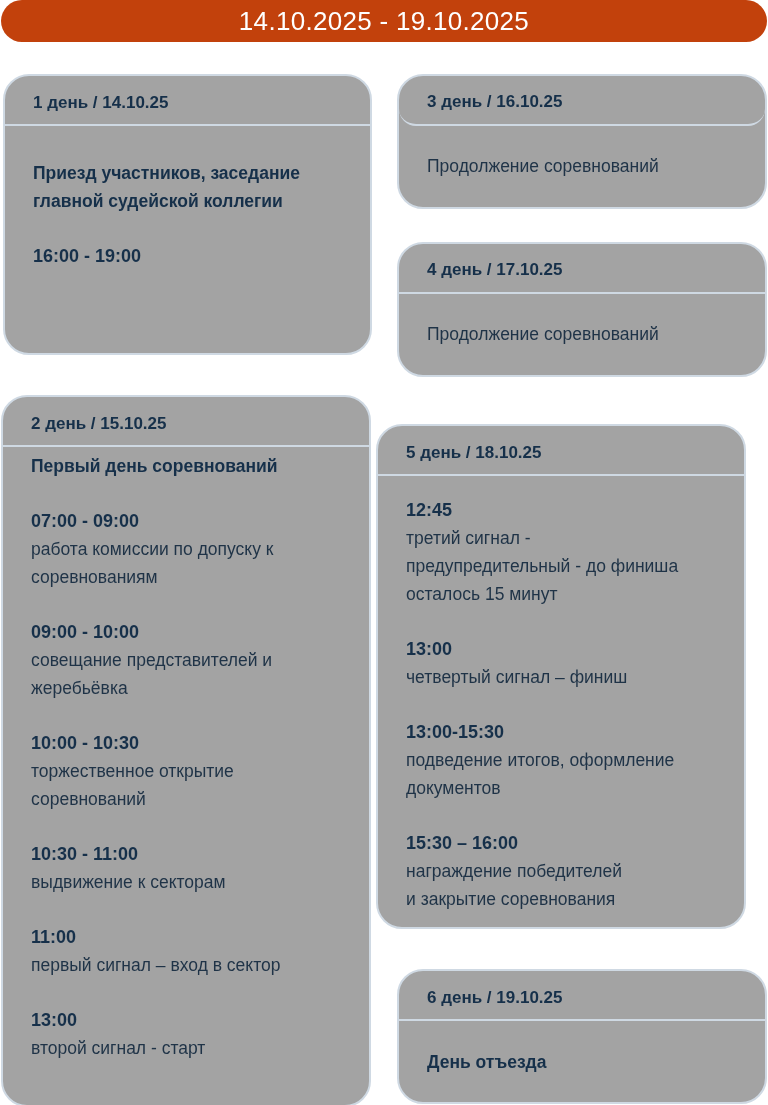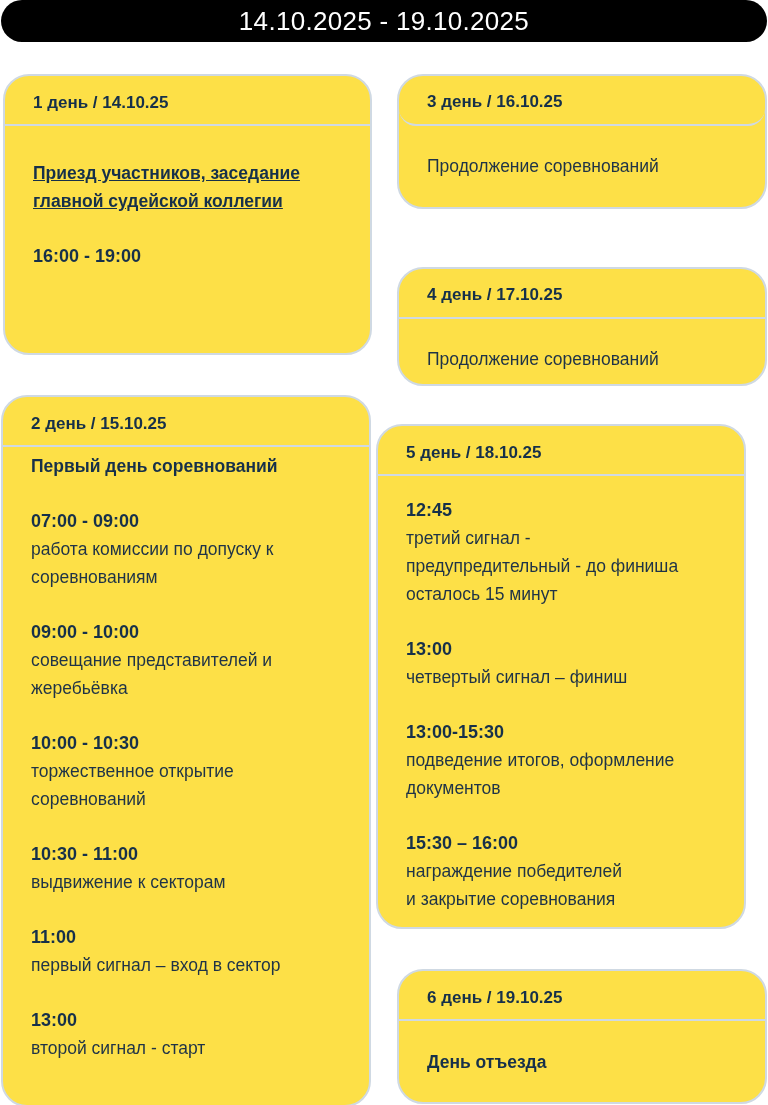--- a/index.html
+++ b/index.html
@@ -1,25 +1,25 @@
 <!DOCTYPE html>
 <html><head>
 <meta charset="utf-8">
 <style>
   * { box-sizing: border-box; margin: 0; padding: 0; }
   html, body { width: 768px; height: 1105px; background: #ffffff; overflow: hidden; }
   body { position: relative; font-family: "Liberation Sans", "DejaVu Sans", sans-serif; color: #1c3146; }
   .banner {
     position: absolute; left: 1px; top: 0; width: 766px; height: 42px;
-    background: #000000; border-radius: 21px;
+    background: #c2410c; border-radius: 21px;
     color: #ffffff; font-size: 26px; line-height: 42px; text-align: center;
     letter-spacing: 0.3px;
   }
   .card {
-    position: absolute; border: 2.5px solid #cfd9e3; border-radius: 26px; background: #fde047;
+    position: absolute; border: 2.5px solid #cfd9e3; border-radius: 26px; background: #a3a3a3;
   }
   .card-head {
     height: 50px; border-bottom: 2.5px solid #cfd9e3;
     padding-left: 28px; font-weight: bold; font-size: 17px; line-height: 54px; color: #16304a;
   }
   .card-body { padding: 0 28px; }
   .plain { font-size: 17.5px; color: #1f3347; }
   .title { font-weight: bold; font-size: 17.5px; line-height: 28px; color: #16304a; }
   .time { font-weight: bold; font-size: 18px; line-height: 28px; color: #16304a; }
   .desc { font-size: 17.5px; line-height: 28px; color: #1f3347; white-space: pre-line; }
@@ -27,21 +27,21 @@
   .entry:last-child { margin-bottom: 0; }
 </style>
 </head>
 <body>
 
 <div class="banner">14.10.2025 - 19.10.2025</div>
 
 <div class="card" style="left:3px; top:74px; width:369px; height:281px;">
   <div class="card-head">1 день / 14.10.25</div>
   <div class="card-body" style="padding-top:33px;">
-    <div class="title entry" style="white-space:pre-line;text-decoration:underline;">Приезд участников, заседание
+    <div class="title entry" style="white-space:pre-line;">Приезд участников, заседание
 главной судейской коллегии</div>
     <div class="entry">
       <div class="time">16:00 - 19:00</div>
     </div>
   </div>
 </div>
 
 <div class="card" style="left:1px; top:395px; width:370px; height:712px;">
   <div class="card-head">2 день / 15.10.25</div>
   <div class="card-body" style="padding-top:5px;">
@@ -74,21 +74,21 @@
       <div class="desc">второй сигнал - старт</div>
     </div>
   </div>
 </div>
 
 <div class="card" style="left:397px; top:74px; width:370px; height:135px;">
   <div class="card-head" style="line-height:52px;border-radius:17px;">3 день / 16.10.25</div>
   <div class="card-body plain" style="padding-top:30px;">Продолжение соревнований</div>
 </div>
 
-<div class="card" style="left:397px; top:267px; width:370px; height:119px;">
+<div class="card" style="left:397px; top:242px; width:370px; height:135px;">
   <div class="card-head" style="line-height:52px;">4 день / 17.10.25</div>
   <div class="card-body plain" style="padding-top:30px;">Продолжение соревнований</div>
 </div>
 
 <div class="card" style="left:376px; top:424px; width:370px; height:505px;">
   <div class="card-head">5 день / 18.10.25</div>
   <div class="card-body" style="padding-top:20px;">
     <div class="entry">
       <div class="time">12:45</div>
       <div class="desc">третий сигнал -

